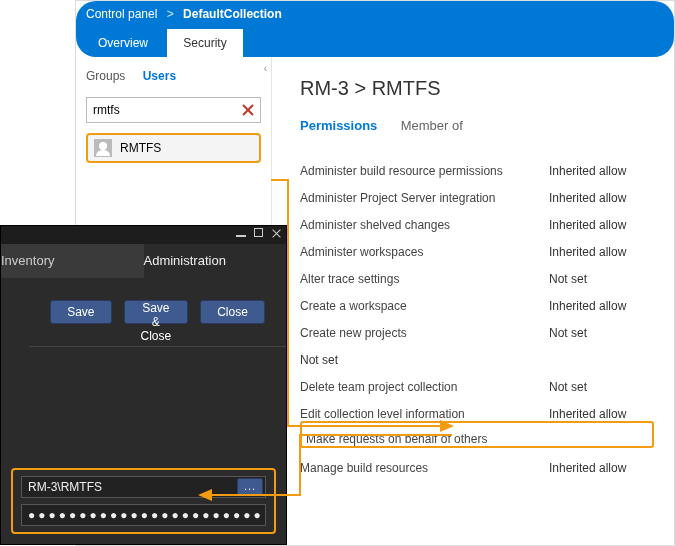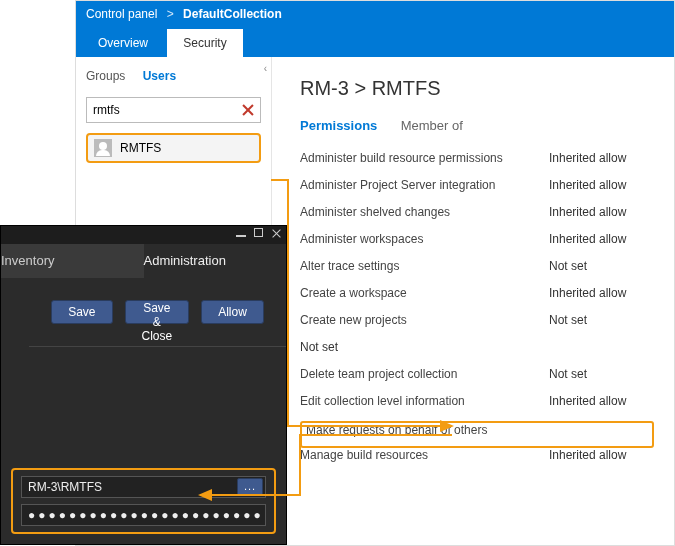--- a/index.html
+++ b/index.html
@@ -1,18 +1,18 @@
 <!DOCTYPE html>
 <html><head>
 <meta charset="utf-8">
 <style>
   *{box-sizing:border-box;margin:0;padding:0;font-family:"Segoe UI",Arial,sans-serif;font-size:12px;}
   body{background:#fff;width:675px;height:546px;position:relative;overflow:hidden;}
   .tfs{position:absolute;left:75px;top:0;right:0;bottom:0;border:1px solid #ddd;background:#fff;}
-  .tfs-header{background:#0079d6;color:#fff;height:56px;position:relative;}
+  .tfs-header{background:#0079d6;color:#fff;height:56px;position:relative;border-radius:20px;}
   .breadcrumb{padding:6px 10px;font-size:12px;}
   .breadcrumb span{color:#fff;}
   .breadcrumb .sep{margin:0 6px;color:#cfe7fa;}
   .bc-link{color:#dff0ff;}
   .bc-current{font-weight:600;}
   .header-tabs{position:absolute;bottom:0;left:6px;}
   .htab{display:inline-block;height:28px;line-height:28px;padding:0 16px;color:#fff;cursor:pointer;}
   .htab.active{background:#fff;color:#333;}
   .left-panel{position:absolute;left:0;top:56px;width:196px;bottom:0;border-right:1px solid #e5e5e5;}
   .collapse-caret{position:absolute;right:4px;top:6px;color:#888;font-size:10px;cursor:pointer;}
@@ -28,21 +28,21 @@
   .user-row{margin:10px 10px;height:30px;border:2px solid #f39c12;border-radius:4px;background:#f4f4f4;display:flex;align-items:center;padding:0 6px;cursor:pointer;}
   .user-ico{width:18px;height:18px;background:#bbb;margin-right:8px;position:relative;}
   .user-ico:before{content:"";position:absolute;left:5px;top:3px;width:8px;height:8px;border-radius:50%;background:#fff;}
   .user-ico:after{content:"";position:absolute;left:2px;top:11px;width:14px;height:6px;border-radius:6px 6px 0 0;background:#fff;}
   .right-panel{position:absolute;left:196px;top:56px;right:0;bottom:0;padding:20px 20px 0 28px;}
   .rp-title{font-size:20px;color:#333;margin-bottom:18px;font-weight:400;}
   .rp-tabs{margin-bottom:18px;}
   .rp-tab{display:inline-block;margin-right:20px;color:#666;cursor:pointer;font-size:13px;}
   .rp-tab.active{color:#0079d6;font-weight:600;}
   .perm-list{}
-  .perm-row{display:flex;align-items:flex-start;height:27px;}
+  .perm-row{display:flex;align-items:flex-end;height:27px;}
   .perm-name{flex:1;color:#444;}
   .perm-val{width:105px;color:#333;font-size:12px;}
   .perm-val.allow{font-weight:700;border:1px solid #888;padding:2px 4px;width:auto;min-width:90px;}
   .highlight-row{border:2px solid #f39c12;border-radius:3px;padding:0 4px;}
 
   
   .dlg{position:absolute;left:0;top:225px;width:287px;height:320px;background:#2b2b2b;border:1px solid #000;color:#ddd;}
   .dlg-titlebar{height:18px;background:#1d1d1d;position:relative;}
   .win-btns{position:absolute;right:4px;top:2px;display:flex;gap:8px;}
   .win-min{width:10px;height:2px;background:#ccc;margin-top:7px;}
@@ -161,21 +161,21 @@
       <div class="win-close"></div>
     </div>
   </div>
   <div class="dlg-tabs">
     <div class="dtab">Inventory</div>
     <div class="dtab active">Administration</div>
   </div>
   <div class="dlg-buttons">
     <button class="dbtn">Save</button>
     <button class="dbtn">Save &amp; Close</button>
-    <button class="dbtn">Allow</button>
+    <button class="dbtn">Close</button>
   </div>
   <div class="dlg-body">
     <div class="cred-user">
       <span>RM-3\RMTFS</span>
       <span class="cred-browse">...</span>
     </div>
     <div class="cred-pass">
       <span>●●●●●●●●●●●●●●●●●●●●●●●</span>
     </div>
   </div>

